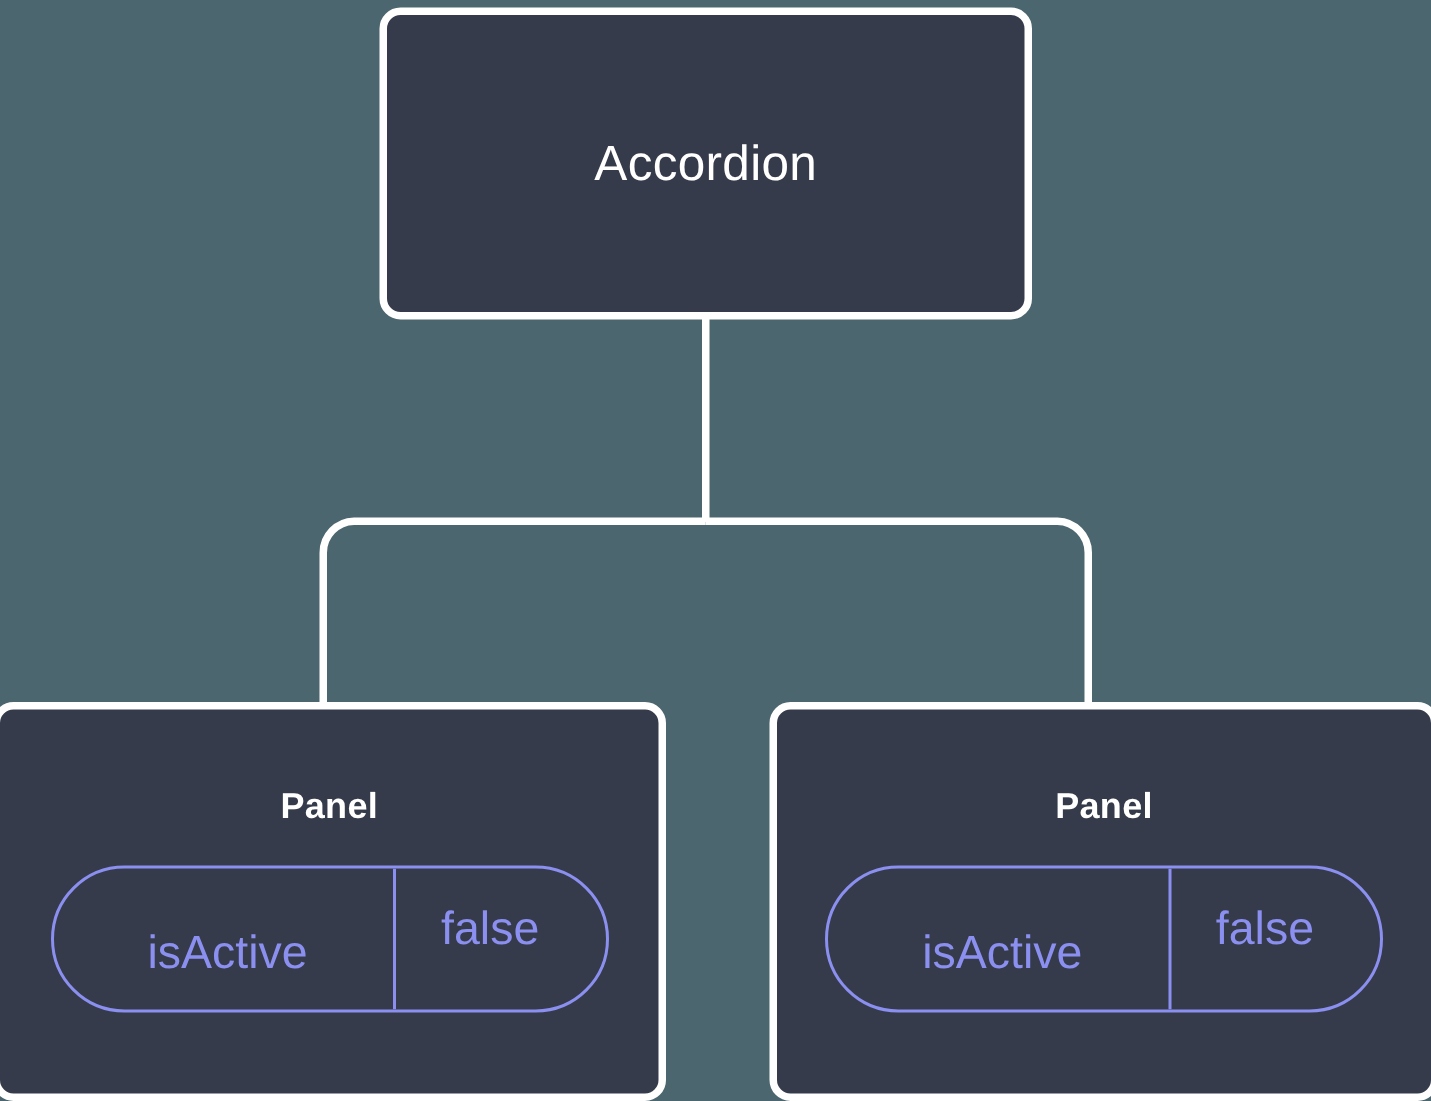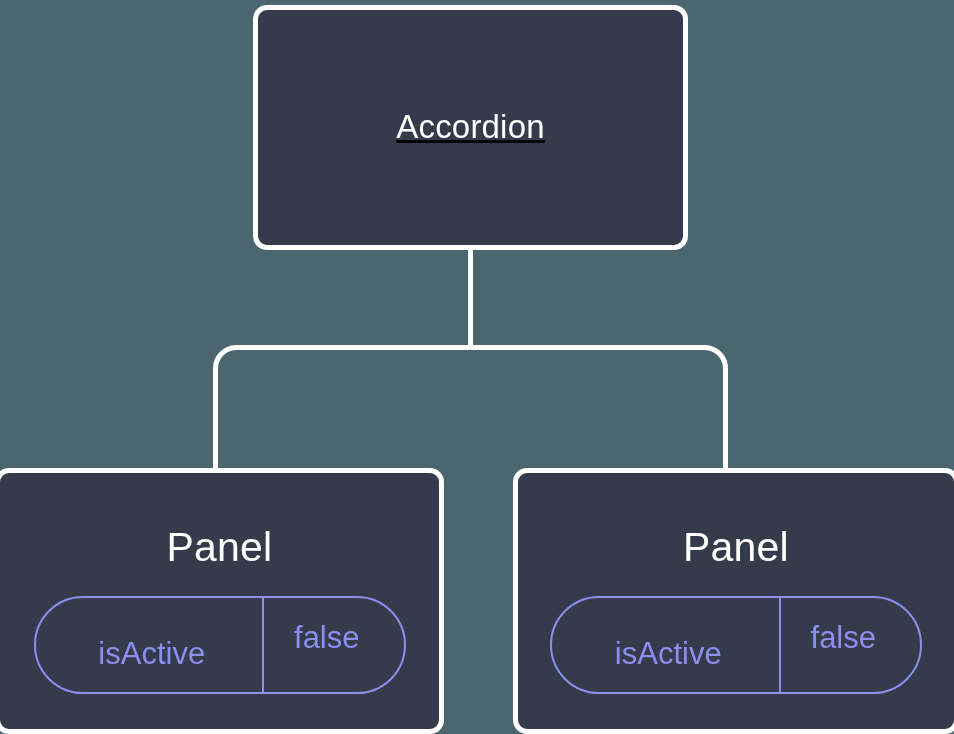--- a/index.html
+++ b/index.html
@@ -38,23 +38,22 @@
     border: 5px solid #ffffff;
     border-radius: 14px;
     display: flex;
     flex-direction: column;
     align-items: center;
   }
   .node-root {
     left: 253px;
     top: 5px;
     width: 435px;
-    height: 245px;
+    height: 208px;
     justify-content: center;
-    text-decoration: underline;
   }
   .node-title {
     color: #ffffff;
     font-size: 33px;
     line-height: 1.1;
     font-weight: 400;
     letter-spacing: 0.2px;
     white-space: nowrap;
   }
   .node-child {
@@ -65,21 +64,22 @@
   }
   .node-child-left {
     left: -5px;
     width: 449px;
   }
   .node-child-right {
     left: 513px;
     width: 446px;
   }
   .node-child .node-title {
-    font-size: 41px;
+    font-size: 24px;
+    font-weight: bold;
   }
 
   
   .pill-wrap {
     margin-top: 26px;
     display: flex;
     justify-content: center;
     width: 100%;
   }
   .pill {

